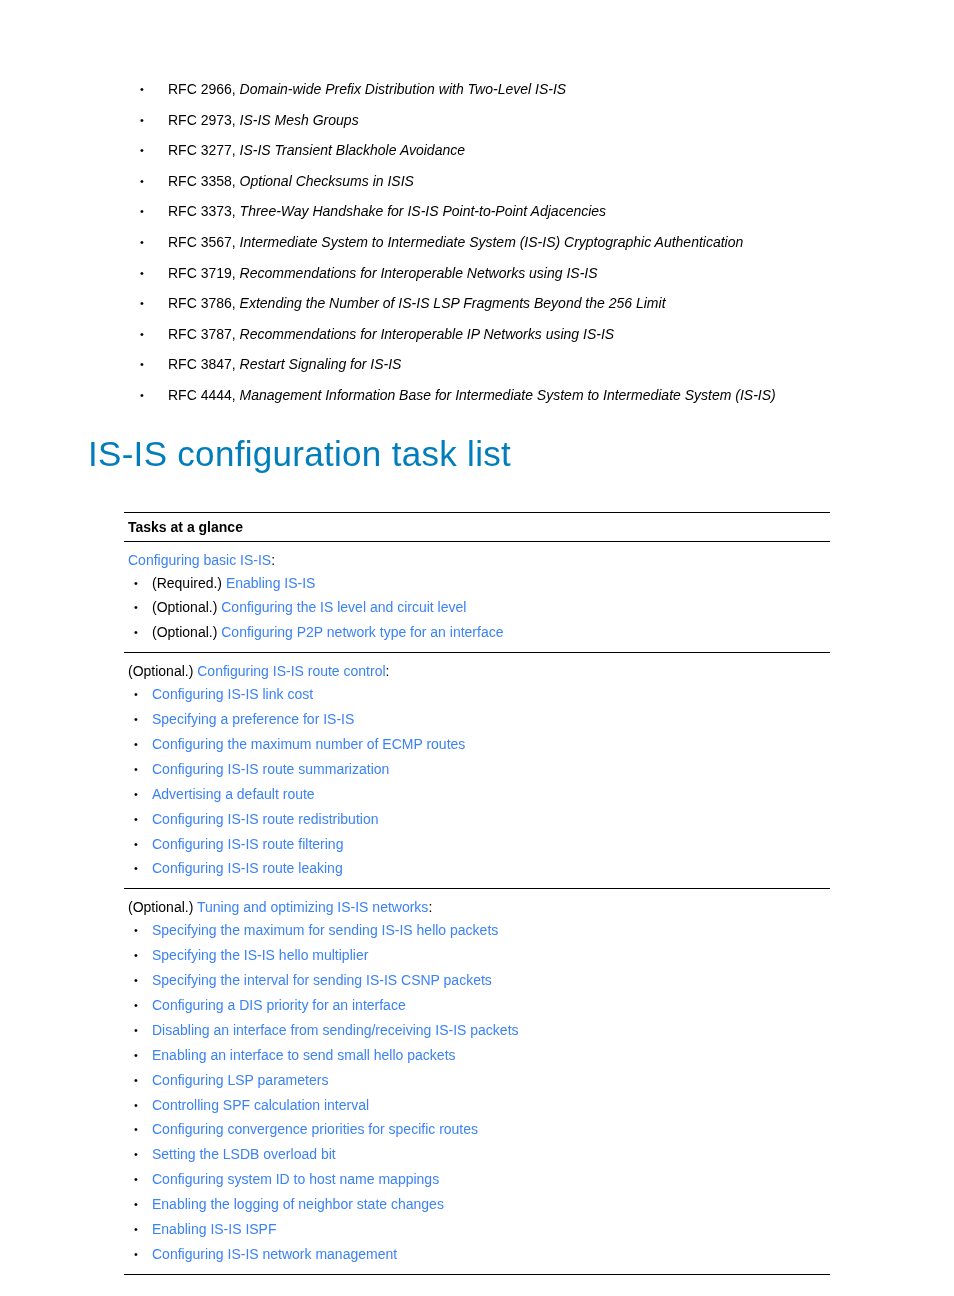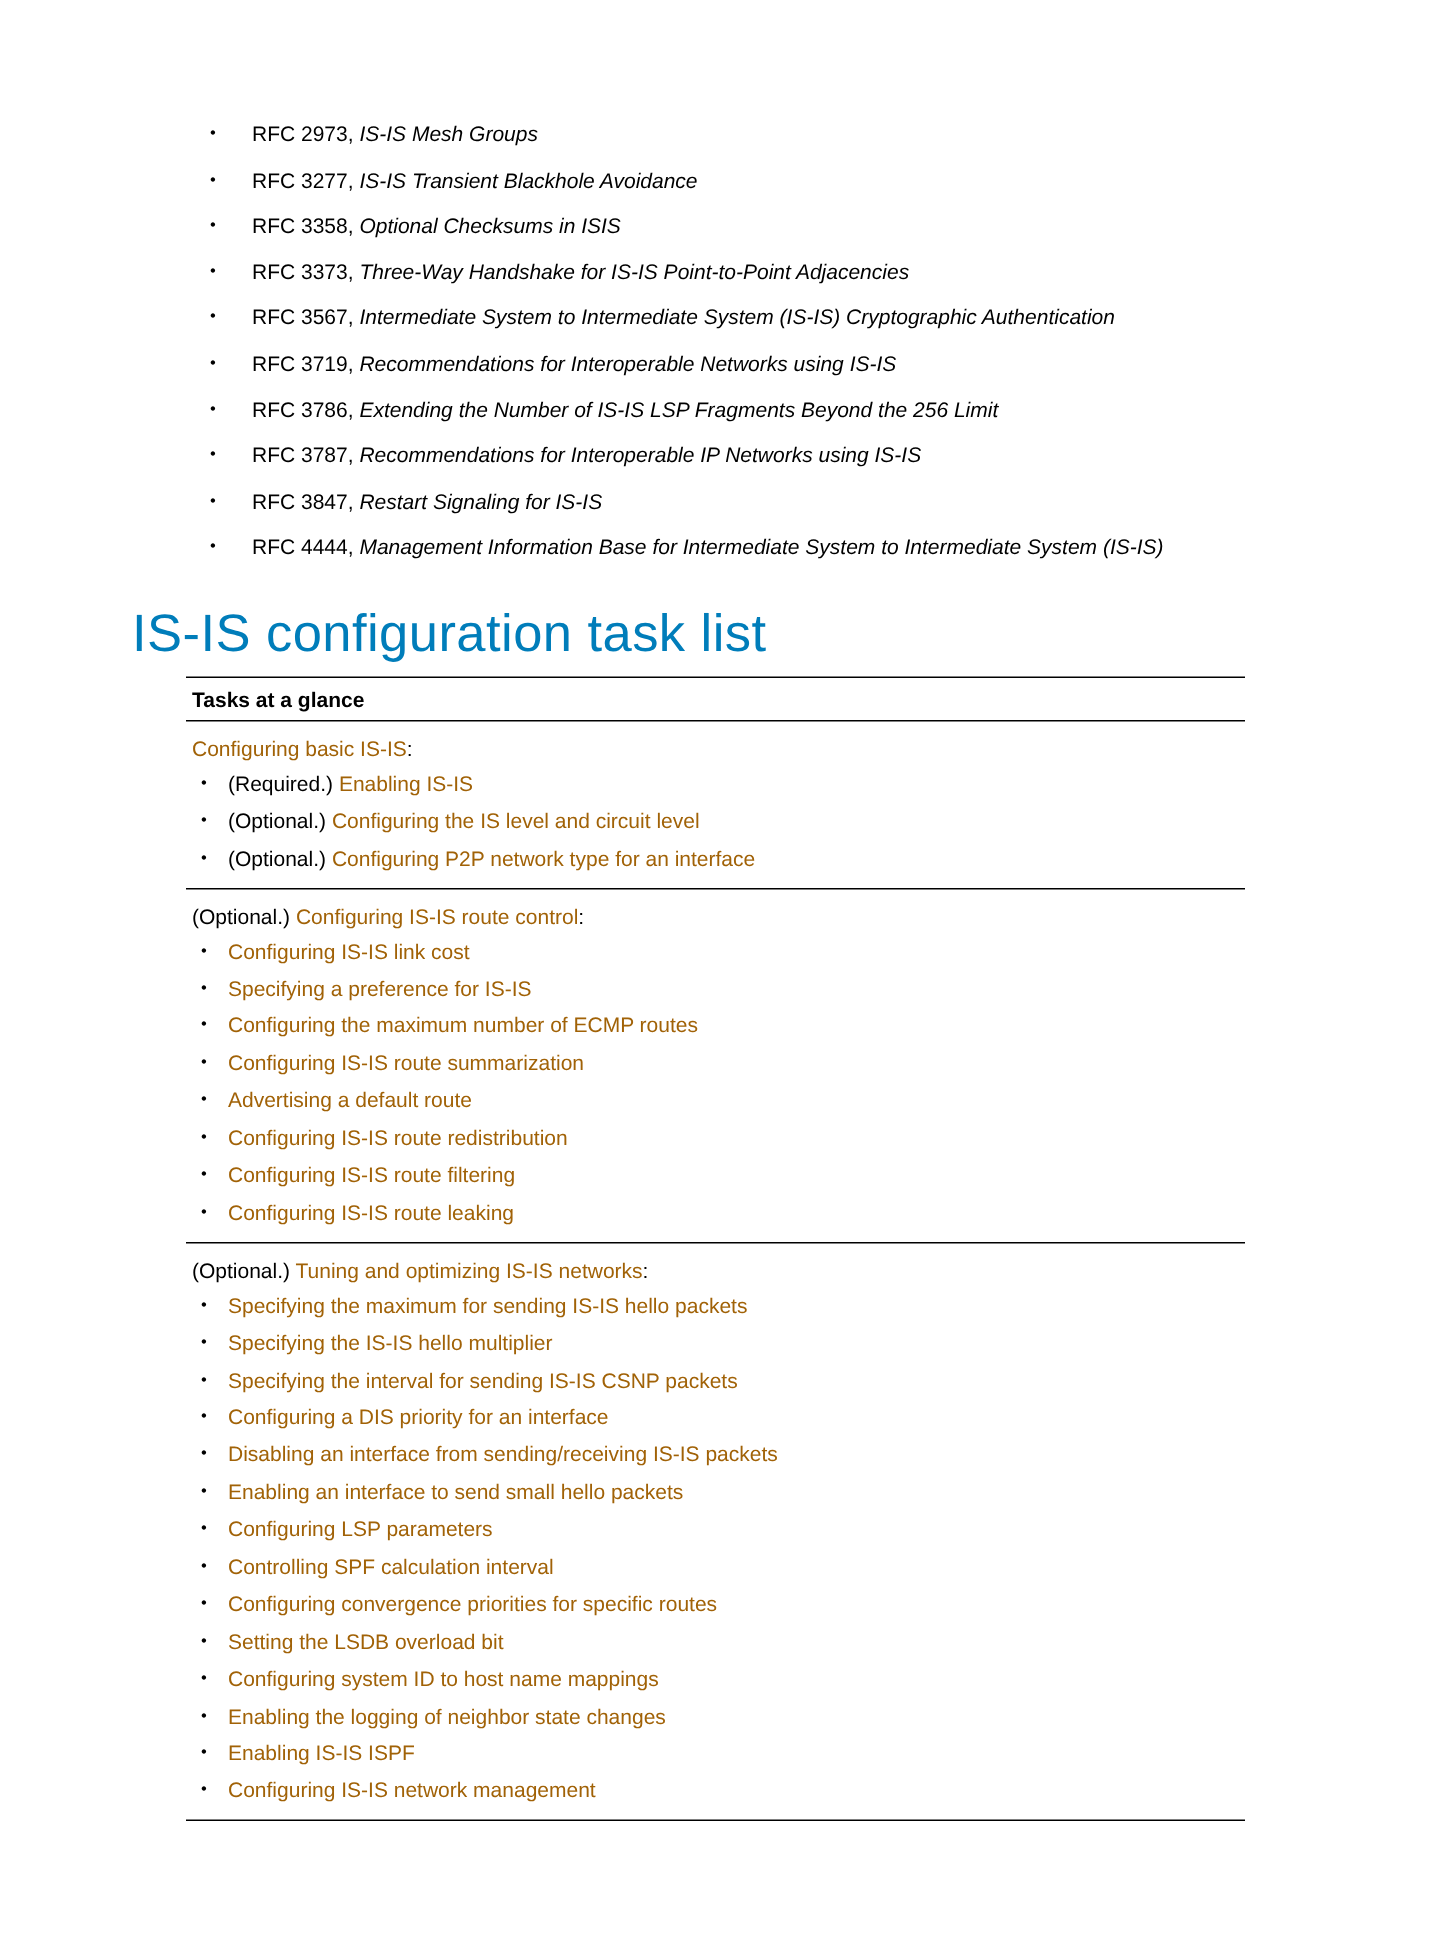--- a/index.html
+++ b/index.html
@@ -31,21 +31,21 @@
     font-size: 11px;
     top: 2px;
   }
   .rfc-code { font-style: normal; }
   .rfc-title { font-style: italic; }
   h1.section-title {
     font-family: Arial, Helvetica, sans-serif;
     font-weight: 400;
     font-size: 35px;
     color: #007dba;
-    margin: 20px 0 8px 0;
+    margin: 20px 0 38px 0;
     letter-spacing: 0.3px;
   }
   .task-table {
     border-collapse: collapse;
     width: 100%;
     margin-left: 36px;
     width: calc(100% - 72px);
   }
   .task-table th {
     text-align: left;
@@ -79,29 +79,30 @@
     margin-bottom: 6px;
   }
   .cell-list li:last-child { margin-bottom: 0; }
   .cell-list li::before {
     content: "•";
     position: absolute;
     left: -18px;
     font-size: 11px;
     top: 2px;
   }
-  .link { color: #a16207; text-align: center; }
+  .link { color: #3b82f6; text-align: center; }
   .plain { color: #000; }
 </style>
 </head>
 <body>
 
 <div class="page">
 
   <ul class="rfc-list" id="rfc-list">
+      <li><span class="rfc-code">RFC 2966, </span><span class="rfc-title">Domain-wide Prefix Distribution with Two-Level IS-IS</span></li>
       <li><span class="rfc-code">RFC 2973, </span><span class="rfc-title">IS-IS Mesh Groups</span></li>
       <li><span class="rfc-code">RFC 3277, </span><span class="rfc-title">IS-IS Transient Blackhole Avoidance</span></li>
       <li><span class="rfc-code">RFC 3358, </span><span class="rfc-title">Optional Checksums in ISIS</span></li>
       <li><span class="rfc-code">RFC 3373, </span><span class="rfc-title">Three-Way Handshake for IS-IS Point-to-Point Adjacencies</span></li>
       <li><span class="rfc-code">RFC 3567, </span><span class="rfc-title">Intermediate System to Intermediate System (IS-IS) Cryptographic Authentication</span></li>
       <li><span class="rfc-code">RFC 3719, </span><span class="rfc-title">Recommendations for Interoperable Networks using IS-IS</span></li>
       <li><span class="rfc-code">RFC 3786, </span><span class="rfc-title">Extending the Number of IS-IS LSP Fragments Beyond the 256 Limit</span></li>
       <li><span class="rfc-code">RFC 3787, </span><span class="rfc-title">Recommendations for Interoperable IP Networks using IS-IS</span></li>
       <li><span class="rfc-code">RFC 3847, </span><span class="rfc-title">Restart Signaling for IS-IS</span></li>
       <li><span class="rfc-code">RFC 4444, </span><span class="rfc-title">Management Information Base for Intermediate System to Intermediate System (IS-IS)</span></li>

